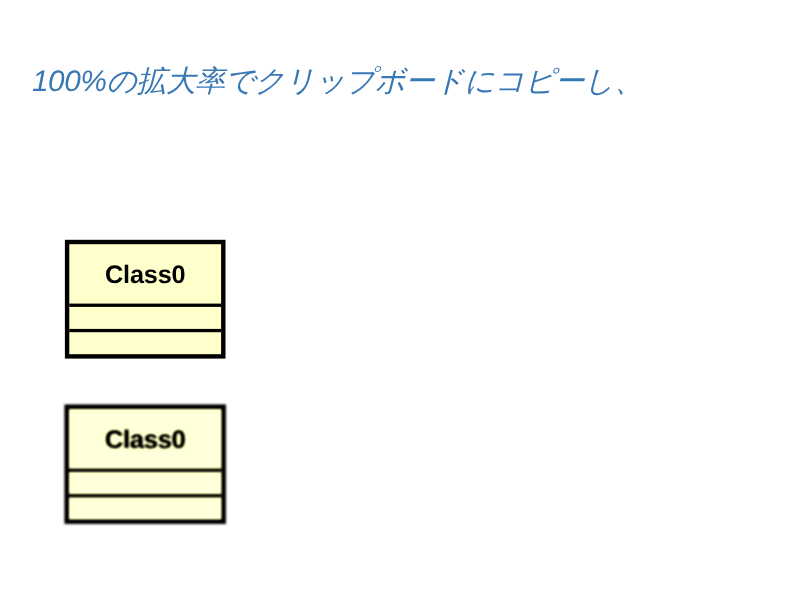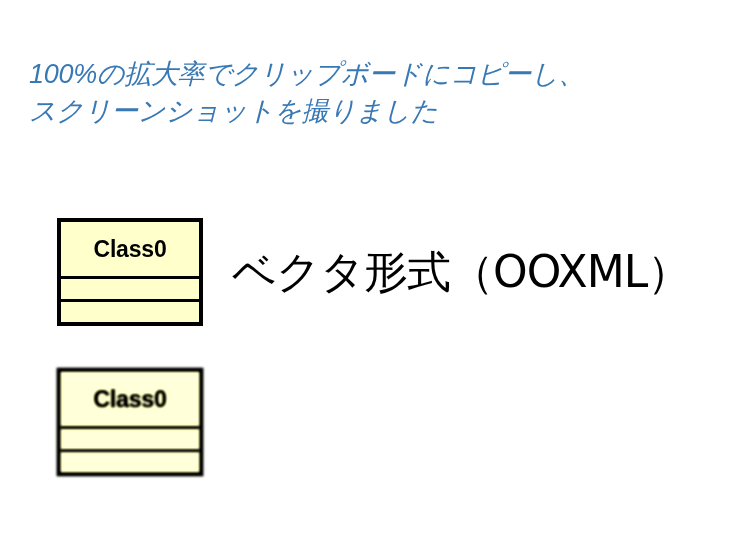--- a/index.html
+++ b/index.html
@@ -38,23 +38,22 @@
     display: flex;
     align-items: center;
   }
   #row-vector { top: 218px; height: 108px; }
   #row-raster { top: 369px; height: 106px; }
 
   .box-slot {
     width: 205px;
     flex: 0 0 205px;
     display: flex;
-    justify-content: flex-start;
+    justify-content: flex-end;
     padding-left: 30px;
-    margin-left: 27px;
   }
 
   
   .uml-class {
     width: 146px;
     background: #ffffcc;
     border: 4px solid #000000;
     display: flex;
     flex-direction: column;
   }
@@ -96,32 +95,30 @@
     letter-spacing: -1px;
     line-height: 1;
     font-family: "DejaVu Sans", "Liberation Sans", sans-serif;
   }
 </style>
 </head>
 <body>
 
 <div id="header-text">
   <div class="header-line">100%の拡大率でクリップボードにコピーし、</div>
-  <div class="header-line">スクリーンショットを撮りました</div>
 </div>
 
 <div class="compare-row" id="row-vector">
   <div class="box-slot">
     <div class="uml-class" id="uml-vector">
       <div class="uml-name">Class0</div>
       <div class="uml-attrs"></div>
       <div class="uml-ops"></div>
     </div>
   </div>
-  <div class="format-label">ベクタ形式（OOXML）</div>
 </div>
 
 <div class="compare-row" id="row-raster">
   <div class="box-slot">
     <div class="uml-class" id="uml-raster">
       <div class="uml-name">Class0</div>
       <div class="uml-attrs"></div>
       <div class="uml-ops"></div>
     </div>
   </div>

